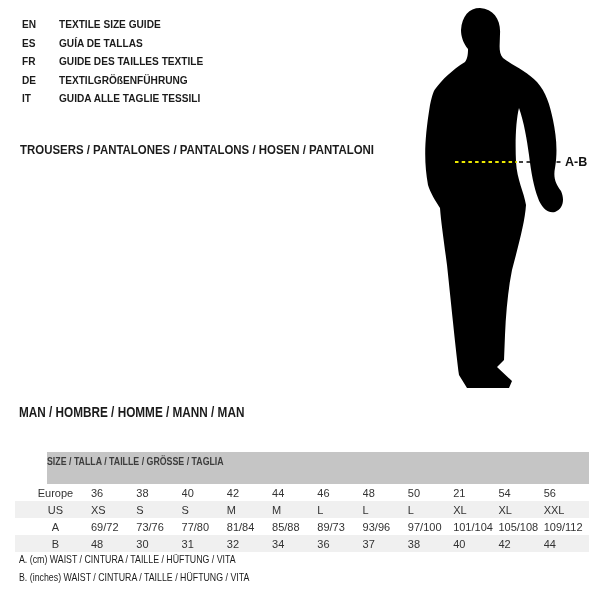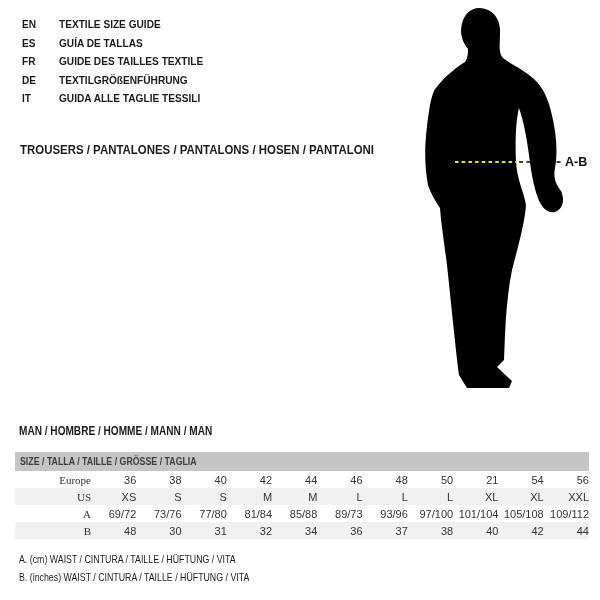--- a/index.html
+++ b/index.html
@@ -28,33 +28,33 @@
   
   .category-line{position:absolute;left:20px;top:110px;font-size:13px;font-weight:bold;margin-top:32px;}
   .category-line .condensed{transform:scaleX(0.88);}
 
   
   .figure-wrap{position:absolute;left:410px;top:2px;width:192px;height:394px;}
   .figure-wrap svg{display:block;}
   .ab-text{font-family:"Liberation Sans",sans-serif;font-size:12.5px;font-weight:600;fill:#111;}
 
   
-  .man-line{position:absolute;left:19px;top:424px;font-size:12px;font-weight:bold;}
+  .man-line{position:absolute;left:19px;top:404px;font-size:14px;font-weight:bold;}
   .man-line .condensed{transform:scaleX(0.84);}
 
   
   .tbl-wrap{position:absolute;left:15px;top:452px;width:574px;}
-  .tbl-header{height:19px;line-height:18px;background:var(--header-bg);
-              color:#3d3d3d;font-size:11px;font-weight:600;padding-left:5px;box-sizing:border-box;}
+  .tbl-header{height:32px;line-height:18px;background:var(--header-bg);
+              color:#3d3d3d;font-size:11px;font-weight:600;box-sizing:border-box;margin-left:32px;}
   .tbl-header .condensed{transform:scaleX(0.8);}
   table.size-table{border-collapse:collapse;table-layout:fixed;width:574px;
                    font-size:11px;color:var(--tbl-ink);}
-  table.size-table td{height:17px;padding:0;text-align:right;white-space:nowrap;
+  table.size-table td{height:17px;padding:0;text-align:left;white-space:nowrap;
                       overflow:hidden;font-weight:400;}
-  table.size-table td.row-label{text-align:right;padding-left:5px;font-family:Liberation Serif, serif;}
+  table.size-table td.row-label{text-align:center;padding-left:5px;}
   table.size-table tr:nth-child(even){background:var(--alt-row);}
 
   
   .notes{position:absolute;left:19px;top:551px;font-size:11px;font-weight:normal;line-height:17.5px;}
   .notes .note-line{display:block;transform:scaleX(0.8);transform-origin:0 0;white-space:nowrap;}
 </style>
 </head>
 <body>
 
 <div class="lang-block">

